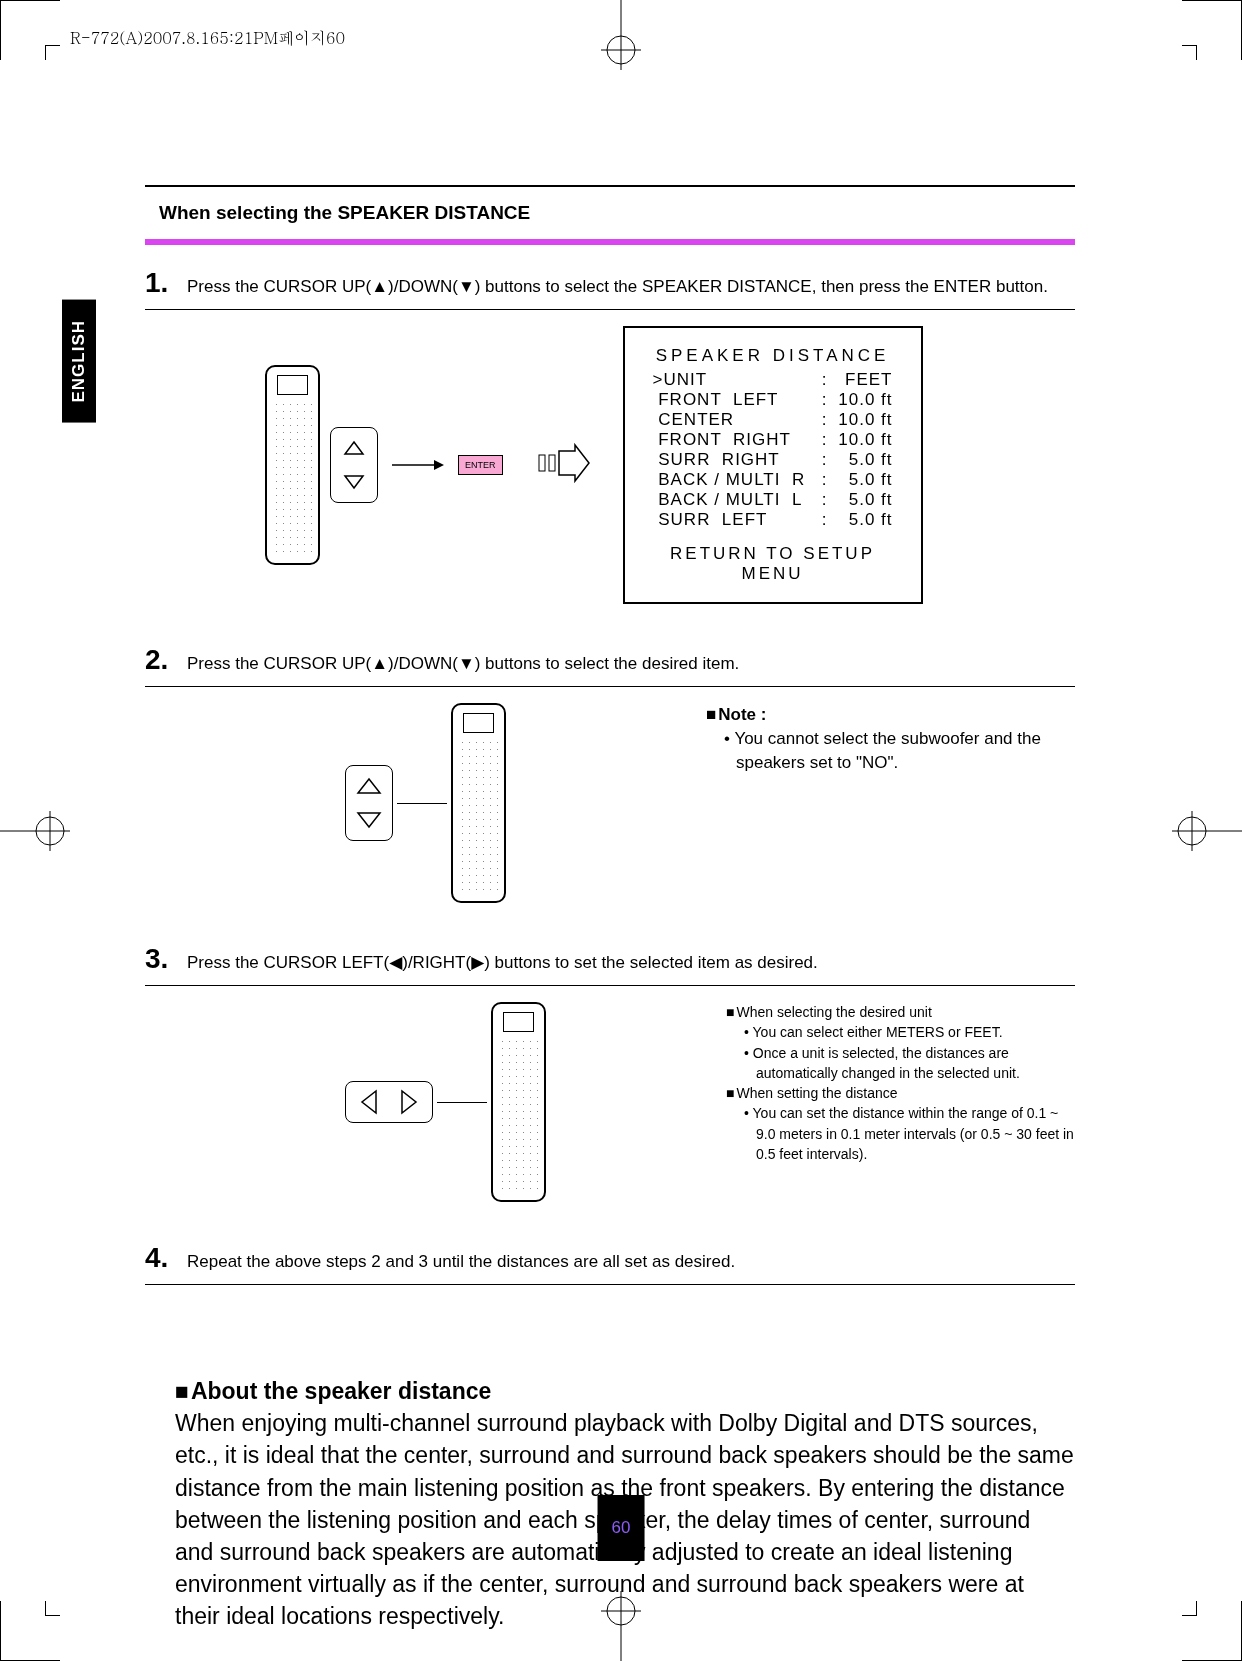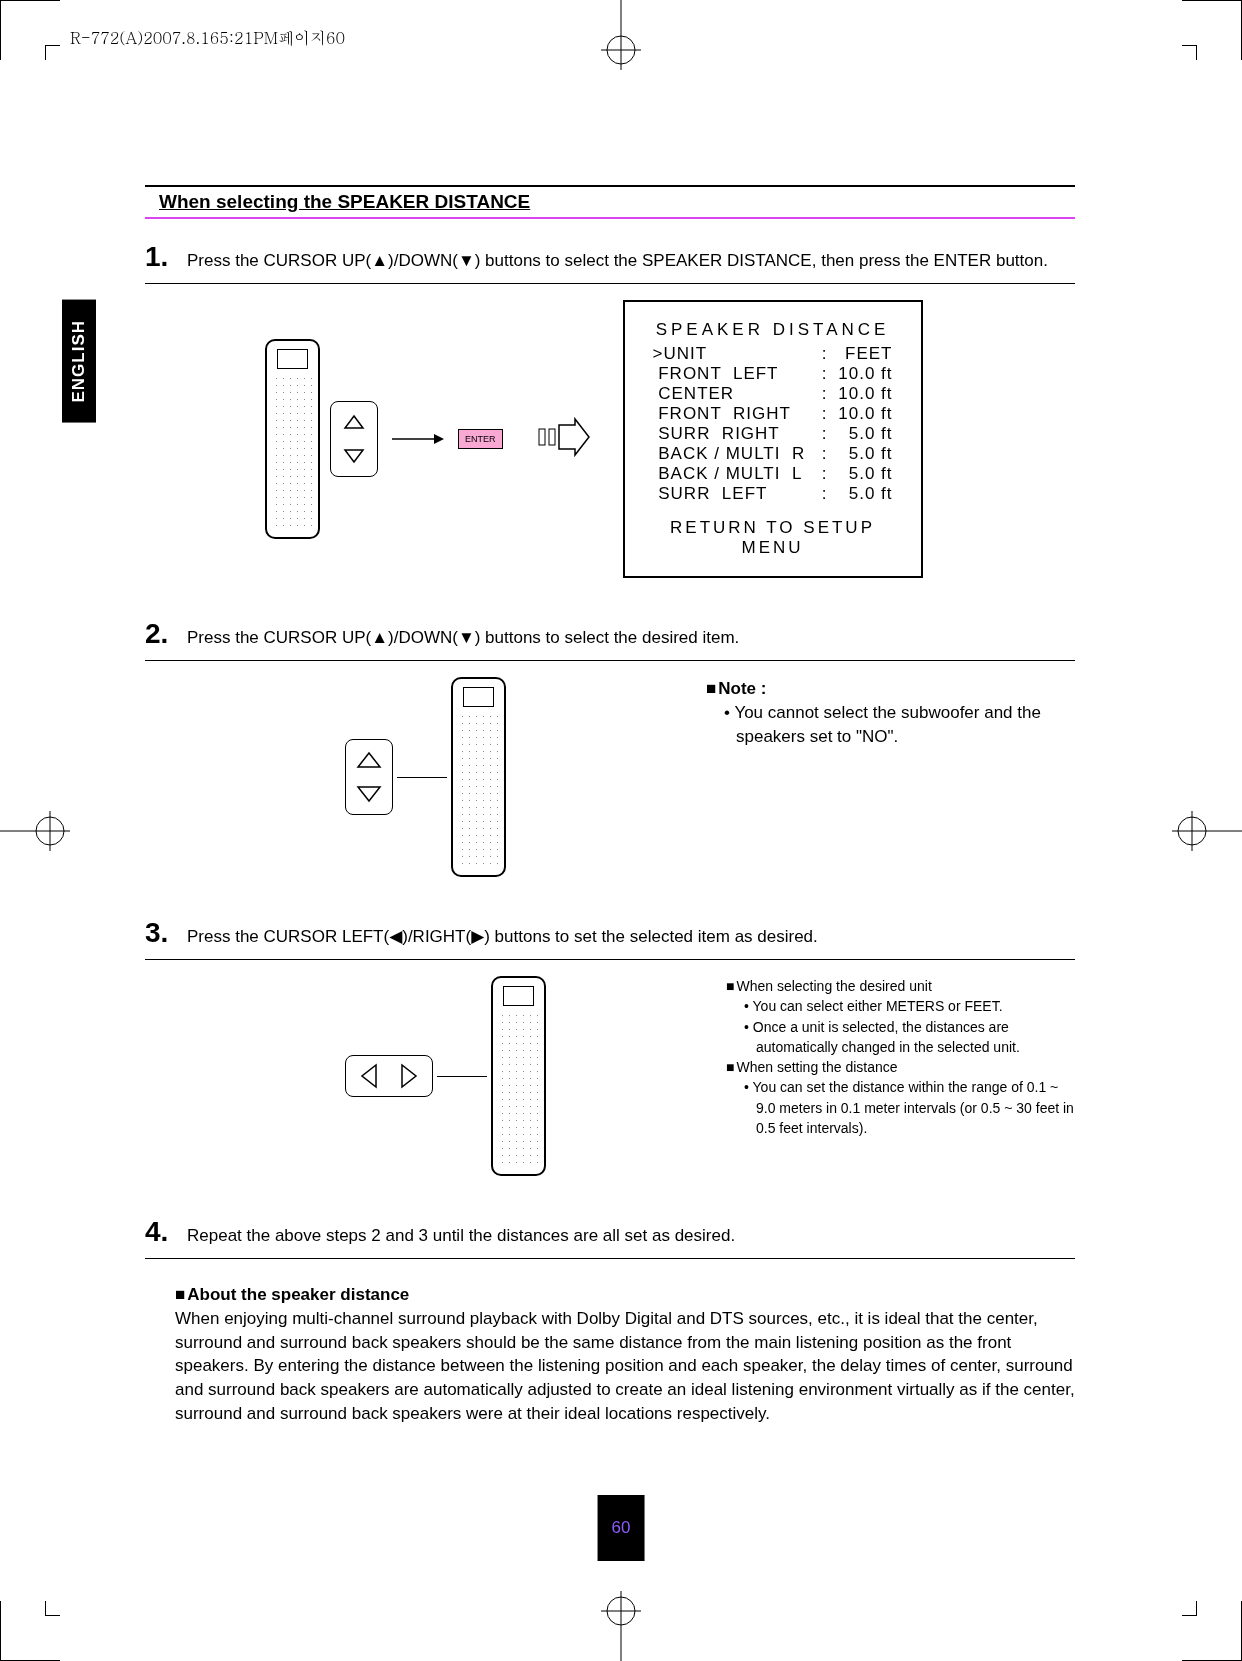--- a/index.html
+++ b/index.html
@@ -56,24 +56,23 @@
     color: #fff;
     font-weight: bold;
     font-size: 17px;
     padding: 20px 7px;
     writing-mode: vertical-rl;
     transform: rotate(180deg);
     letter-spacing: 1px;
   }
   .section-title-wrap {
     border-top: 2px solid #000;
-    border-bottom: 2px solid #d946ef;
-    padding: 4px 0;
+    border-bottom: 6px solid #d946ef;
+    padding: 15px 0;
     margin-bottom: 22px;
-    text-decoration: underline;
   }
   .section-title {
     font-weight: bold;
     font-size: 19px;
     padding-left: 14px;
   }
   .step {
     margin-bottom: 20px;
   }
   .step-head {
@@ -190,22 +189,22 @@
   .blacksq::before {
     content: "■";
     margin-right: 2px;
   }
   .bullet-item {
     padding-left: 14px;
     text-indent: -12px;
     margin-left: 16px;
   }
   .about-section {
-    margin-top: 24px;
-    font-size: 17px;
+    margin-top: 90px;
+    font-size: 23px;
     line-height: 1.4;
     padding-left: 30px;
   }
   .about-title {
     font-weight: bold;
   }
   .page-number {
     position: absolute;
     bottom: 100px;
     left: 50%;

